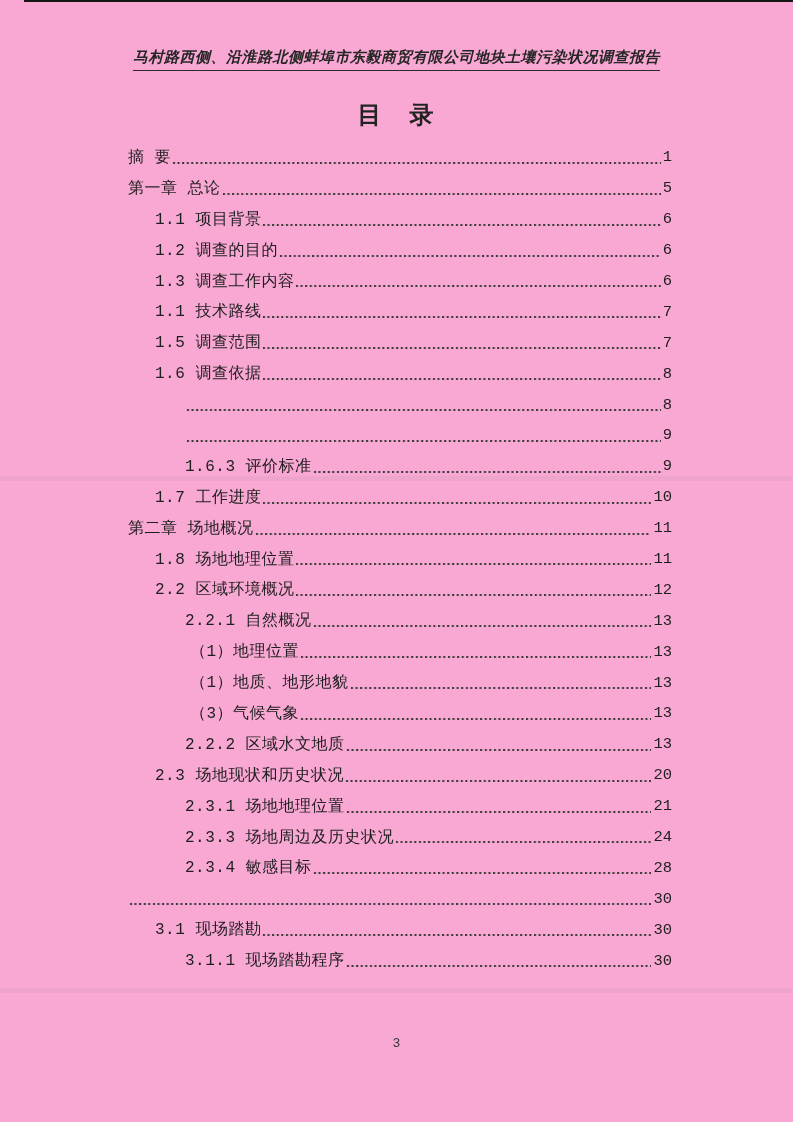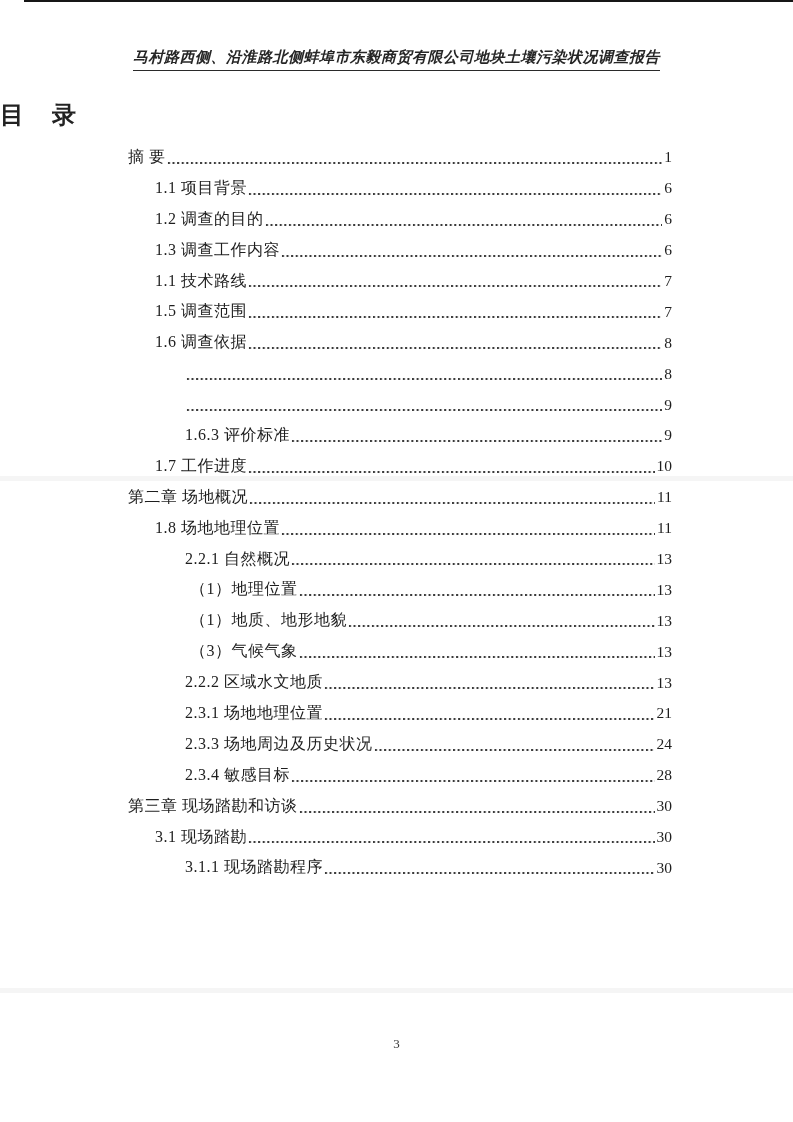--- a/index.html
+++ b/index.html
@@ -5,23 +5,23 @@
   html, body {
     margin: 0;
     padding: 0;
     background: #e8e8e8;
   }
   .page {
     position: relative;
     width: 793px;
     height: 1122px;
     margin: 0 auto;
-    background: #ffffff;
+    background: #f9a8d4;
     overflow: hidden;
-    font-family: Liberation Serif, serif;
+    font-family: Liberation Mono, monospace;
     color: #1c1c1c;
   }
   
   .top-scan-line {
     position: absolute;
     top: 0;
     left: 24px;
     right: 0;
     height: 2px;
     background: #161616;
@@ -44,20 +44,21 @@
     border-bottom: 1.5px solid #2a2a2a;
     padding-bottom: 3px;
   }
   
   .toc-title {
     position: absolute;
     top: 99px;
     left: 0;
     width: 100%;
     margin: 0;
+    text-align: center;
     font-size: 24px;
     font-weight: bold;
     letter-spacing: 2px;
     color: #222;
   }
   
   .toc {
     position: absolute;
     top: 142px;
     left: 128px;
@@ -127,20 +128,25 @@
   </div>
 
   <h1 class="toc-title">目　录</h1>
 
   <div class="toc" id="toc-list">
       <div class="toc-row lvl-0">
         <span class="toc-label">摘 要</span>
         <span class="leader"></span>
         <span class="toc-page">1</span>
       </div>
+      <div class="toc-row lvl-0">
+        <span class="toc-label">第一章 总论</span>
+        <span class="leader"></span>
+        <span class="toc-page">5</span>
+      </div>
       <div class="toc-row lvl-1">
         <span class="toc-label">1.1 项目背景</span>
         <span class="leader"></span>
         <span class="toc-page">6</span>
       </div>
       <div class="toc-row lvl-1">
         <span class="toc-label">1.2 调查的目的</span>
         <span class="leader"></span>
         <span class="toc-page">6</span>
       </div>
@@ -184,20 +190,25 @@
       </div>
       <div class="toc-row lvl-0">
         <span class="toc-label">第二章 场地概况</span>
         <span class="leader"></span>
         <span class="toc-page">11</span>
       </div>
       <div class="toc-row lvl-1">
         <span class="toc-label">1.8 场地地理位置</span>
         <span class="leader"></span>
         <span class="toc-page">11</span>
+      </div>
+      <div class="toc-row lvl-1">
+        <span class="toc-label">2.2 区域环境概况</span>
+        <span class="leader"></span>
+        <span class="toc-page">12</span>
       </div>
       <div class="toc-row lvl-2">
         <span class="toc-label">2.2.1 自然概况</span>
         <span class="leader"></span>
         <span class="toc-page">13</span>
       </div>
       <div class="toc-row lvl-3">
         <span class="toc-label">（1）地理位置</span>
         <span class="leader"></span>
         <span class="toc-page">13</span>
@@ -210,37 +221,41 @@
       <div class="toc-row lvl-3">
         <span class="toc-label">（3）气候气象</span>
         <span class="leader"></span>
         <span class="toc-page">13</span>
       </div>
       <div class="toc-row lvl-2">
         <span class="toc-label">2.2.2 区域水文地质</span>
         <span class="leader"></span>
         <span class="toc-page">13</span>
       </div>
+      <div class="toc-row lvl-1">
+        <span class="toc-label">2.3 场地现状和历史状况</span>
+        <span class="leader"></span>
+        <span class="toc-page">20</span>
+      </div>
       <div class="toc-row lvl-2">
         <span class="toc-label">2.3.1 场地地理位置</span>
         <span class="leader"></span>
         <span class="toc-page">21</span>
       </div>
       <div class="toc-row lvl-2">
         <span class="toc-label">2.3.3 场地周边及历史状况</span>
         <span class="leader"></span>
         <span class="toc-page">24</span>
       </div>
       <div class="toc-row lvl-2">
         <span class="toc-label">2.3.4 敏感目标</span>
         <span class="leader"></span>
         <span class="toc-page">28</span>
       </div>
       <div class="toc-row lvl-0">
-        <span class="toc-label">第三章 现场踏勘和访谈</span>
         <span class="leader"></span>
         <span class="toc-page">30</span>
       </div>
       <div class="toc-row lvl-1">
         <span class="toc-label">3.1 现场踏勘</span>
         <span class="leader"></span>
         <span class="toc-page">30</span>
       </div>
       <div class="toc-row lvl-2">
         <span class="toc-label">3.1.1 现场踏勘程序</span>

